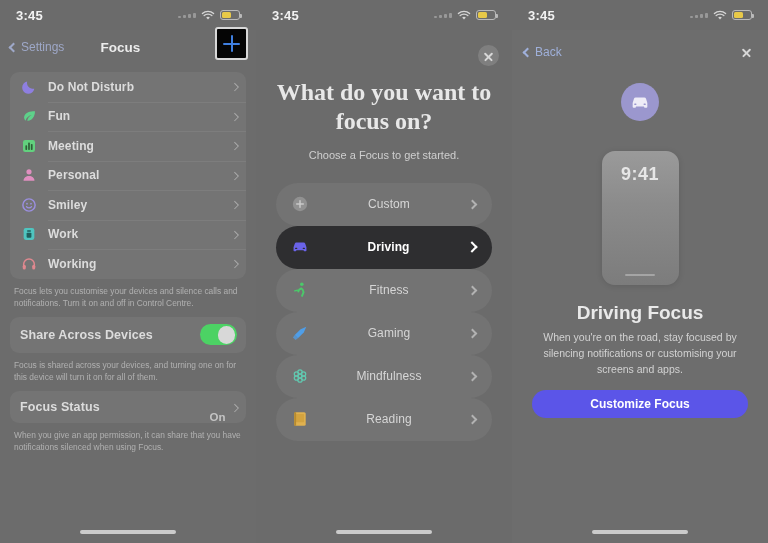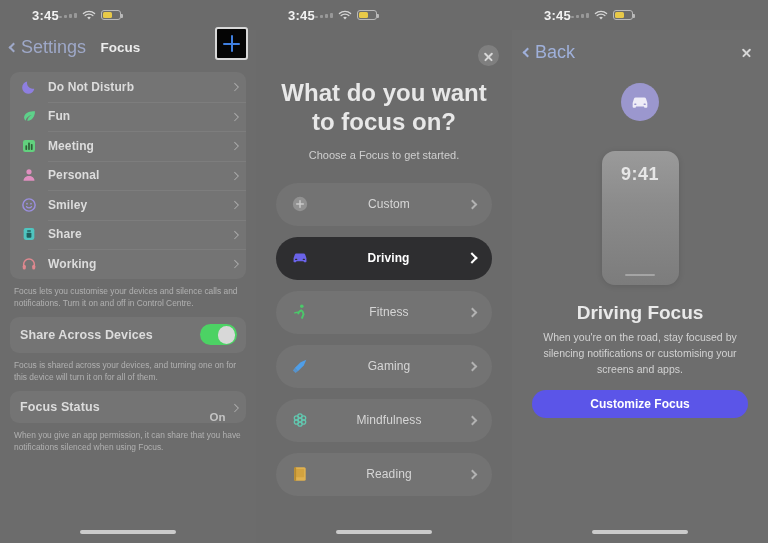--- a/index.html
+++ b/index.html
@@ -11,21 +11,21 @@
   }
   .screens { display:flex; width:768px; height:543px; }
   .panel { position:relative; width:256px; height:543px; overflow:hidden; background:#6d6d6d; }
   .panel.p1 { background:#6c6c6c; }
   .panel.p2 { background:#6b6b6b; }
   .panel.p3 { background:#6d6d6d; }
 
   
   .statusbar {
     height:30px; display:flex; align-items:center;
-    justify-content:flex-start; padding:0 16px 0 32px;
+    justify-content:space-between; padding:0 16px 0 16px;
     background:#6b6b6b;
   }
   .sb-time { color:#f2f2f2; font-size:13px; font-weight:600; letter-spacing:.2px; }
   .sb-right { display:flex; align-items:center; gap:5px; }
   .sb-dots { width:18px; height:5px; opacity:.45; display:flex; gap:2px; align-items:flex-end; }
   .sb-dots i { display:block; width:3px; background:#cfcfcf; border-radius:1px; }
   .sb-dots i:nth-child(1){height:2px}
   .sb-dots i:nth-child(2){height:3px}
   .sb-dots i:nth-child(3){height:4px}
   .sb-dots i:nth-child(4){height:5px}
@@ -35,21 +35,21 @@
     position:relative; display:flex; align-items:center; padding:1.2px;
   }
   .battery::after{
     content:""; position:absolute; right:-3px; top:3px; width:2px; height:4px;
     background:#b9b9b9; border-radius:0 1px 1px 0;
   }
   .battery .fill { height:100%; width:55%; background:#e8c948; border-radius:1.5px; }
 
   
   .navbar { height:34px; display:flex; align-items:center; position:relative; padding:0 10px; }
-  .nav-back { display:flex; align-items:center; gap:2px; color:#9ea8c8; font-size:18px; }
+  .nav-back { display:flex; align-items:center; gap:2px; color:#9ea8c8; font-size:12px; }
   .nav-back.blue { color:#9fb0da; }
   .chev-left {
     width:7px; height:7px; border-left:2px solid currentColor; border-bottom:2px solid currentColor;
     transform:rotate(45deg); margin-right:2px;
   }
   .nav-title {
     position:absolute; left:0; right:15px; text-align:center;
     color:#ececec; font-size:13.5px; font-weight:700; pointer-events:none;
   }
 
@@ -109,25 +109,25 @@
   .close-btn span { position:relative; width:11px; height:11px; display:block; }
   .close-btn span::before, .close-btn span::after {
     content:""; position:absolute; left:0; top:50%; width:100%; height:1.6px;
     background:#d7d7d7; border-radius:1px;
   }
   .close-btn span::before { transform:rotate(45deg); }
   .close-btn span::after  { transform:rotate(-45deg); }
 
   .p2-head {
     margin-top:48px; text-align:center; color:#e8e8e8;
-    font-size:24px; font-weight:700; line-height:1.22; padding:0 18px;
+    font-size:24px; font-weight:700; line-height:1.22; padding:0 18px;font-family:Liberation Serif, serif;
   }
   .p2-sub { text-align:center; color:#cfcfcf; font-size:11px; margin-top:12px; }
 
-  .focus-list { margin-top:22px; padding:0 20px; display:flex; flex-direction:column; gap:11px; }
+  .focus-list { margin-top:22px; padding:0 20px; display:flex; flex-direction:column; }
   .focus-item {
     height:43px; border-radius:22px; background:rgba(255,255,255,.055);
     display:flex; align-items:center; padding:0 16px 0 14px; position:relative;
   }
   .focus-item.selected { background:#2e2e30; }
   .fi-ico { width:19px; height:19px; flex:0 0 19px; display:flex; align-items:center; justify-content:center; }
   .fi-label {
     flex:1; text-align:center; color:#d6d6d6; font-size:12px; letter-spacing:.1px;
   }
   .focus-item.selected .fi-label { color:#ffffff; font-weight:700; }
@@ -264,21 +264,21 @@
           <span class="chev-right"></span>
         </div>
         <div class="row">
           <span class="row-ico">
             <svg width="16" height="16" viewBox="0 0 24 24">
               <rect x="4" y="3" width="16" height="18" rx="3.2" fill="#4fc5c0"></rect>
               <rect x="9" y="6.4" width="6" height="2.1" rx="1" fill="#1f5e5c"></rect>
               <rect x="8.4" y="10" width="7.2" height="7.6" rx="1.4" fill="#1f5e5c"></rect>
             </svg>
           </span>
-          <span class="row-label">Share</span>
+          <span class="row-label">Work</span>
           <span class="chev-right"></span>
         </div>
         <div class="row">
           <span class="row-ico">
             <svg width="16" height="16" viewBox="0 0 24 24">
               <path d="M4 15v-2.6a8 8 0 0 1 16 0V15" stroke="#e0888f" stroke-width="2.2" fill="none" stroke-linecap="round"></path>
               <rect x="2.6" y="13" width="4.6" height="7.4" rx="2.3" fill="#e0888f"></rect>
               <rect x="16.8" y="13" width="4.6" height="7.4" rx="2.3" fill="#e0888f"></rect>
             </svg>
           </span>

